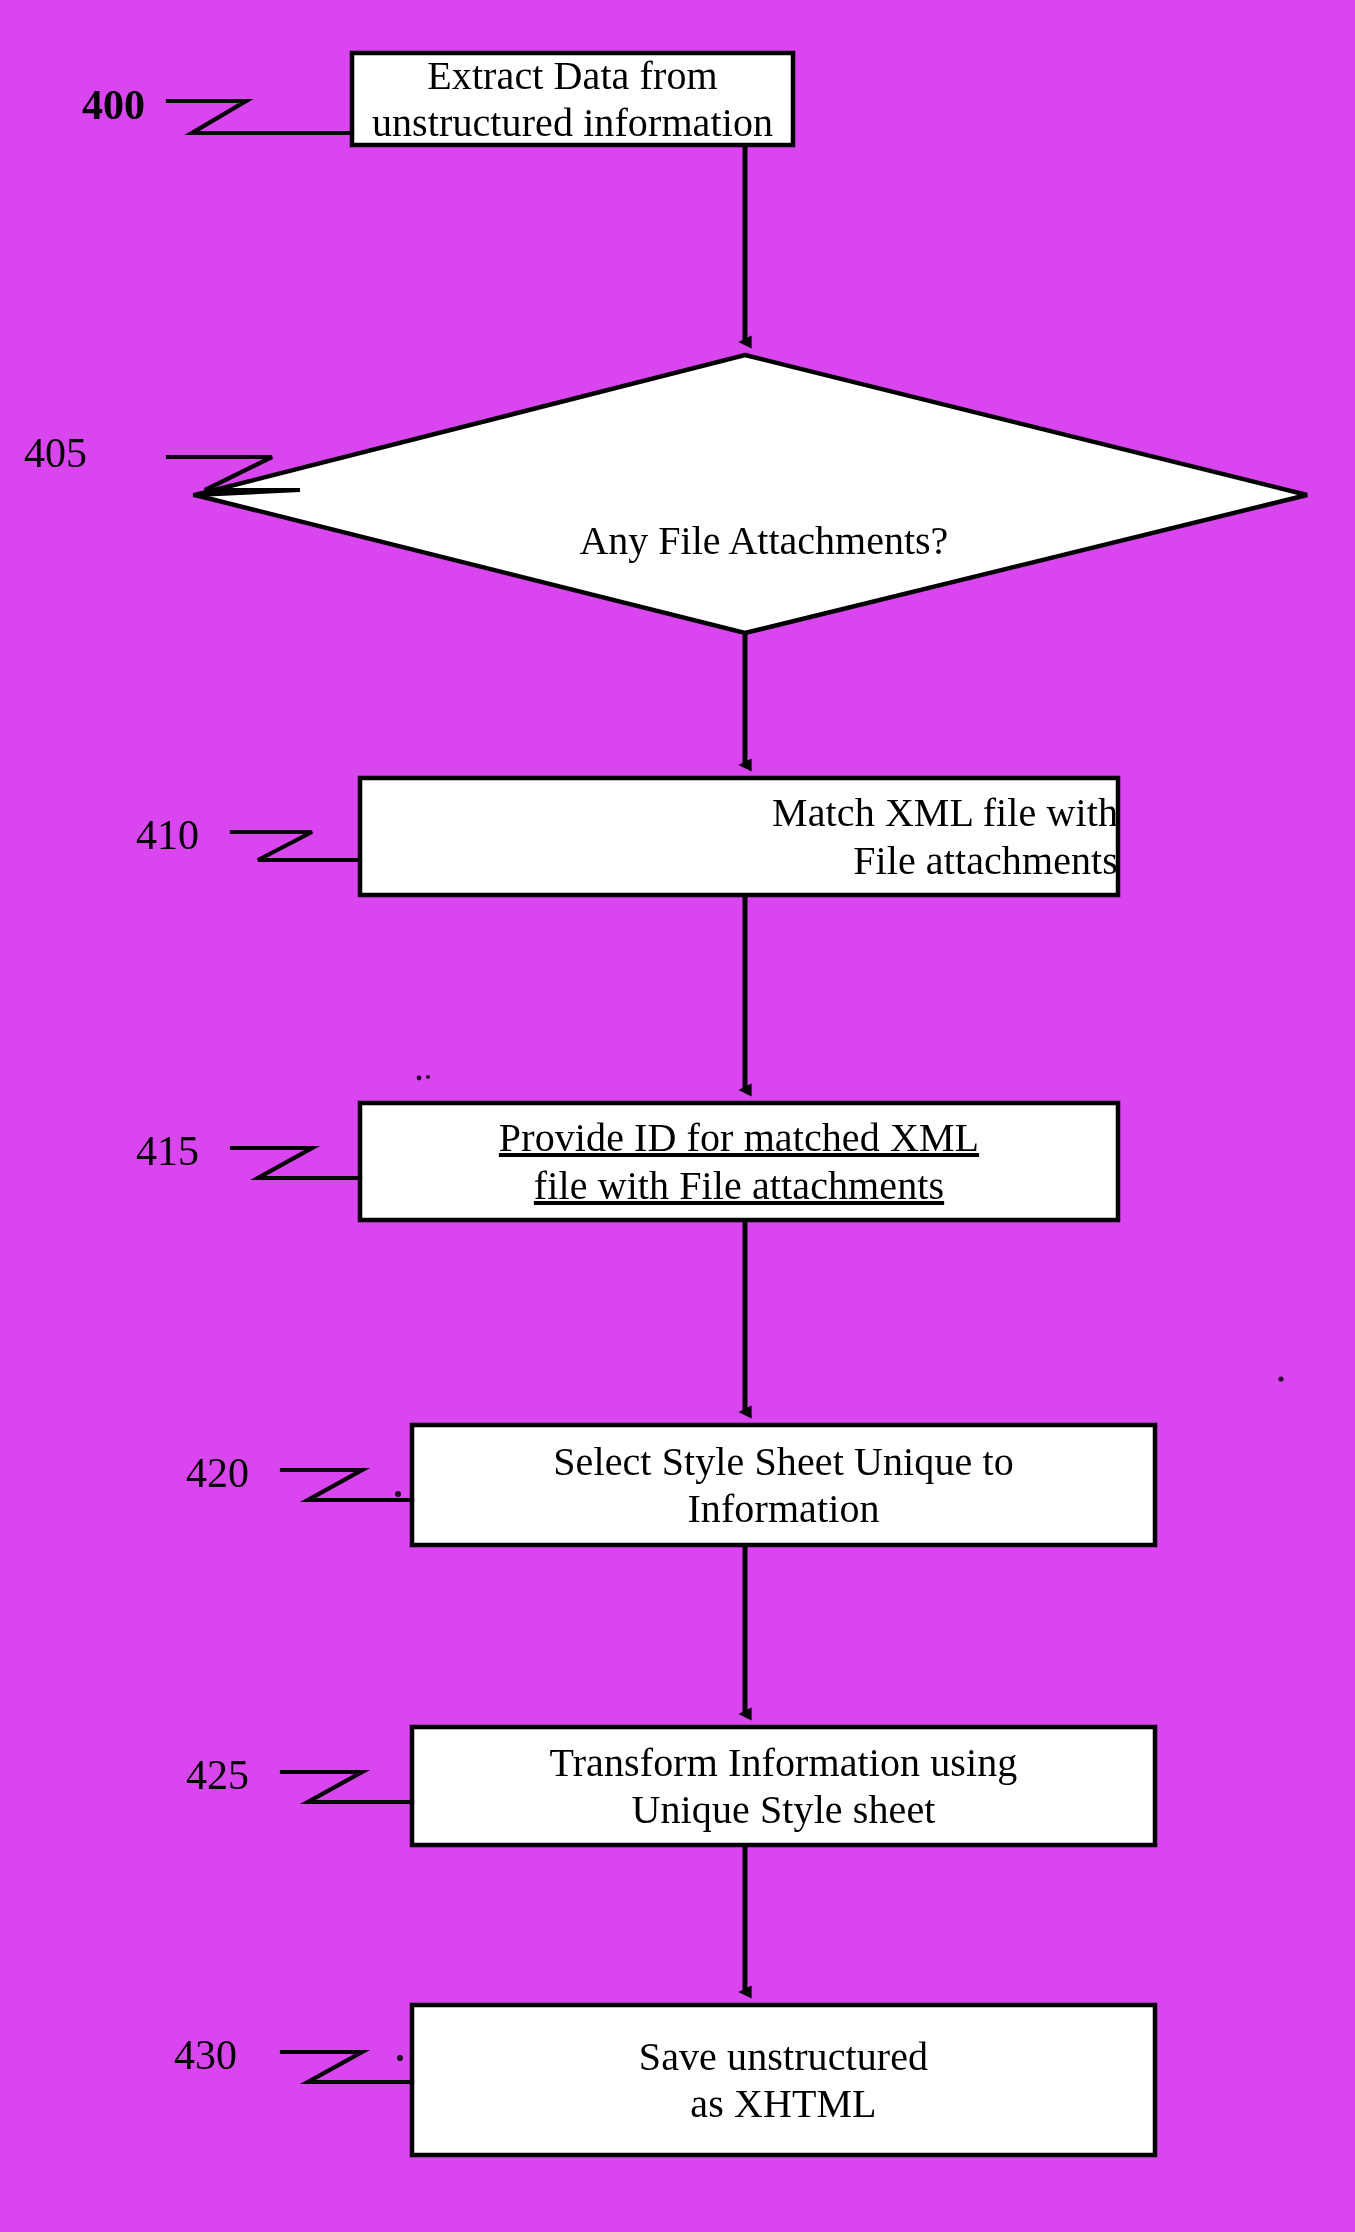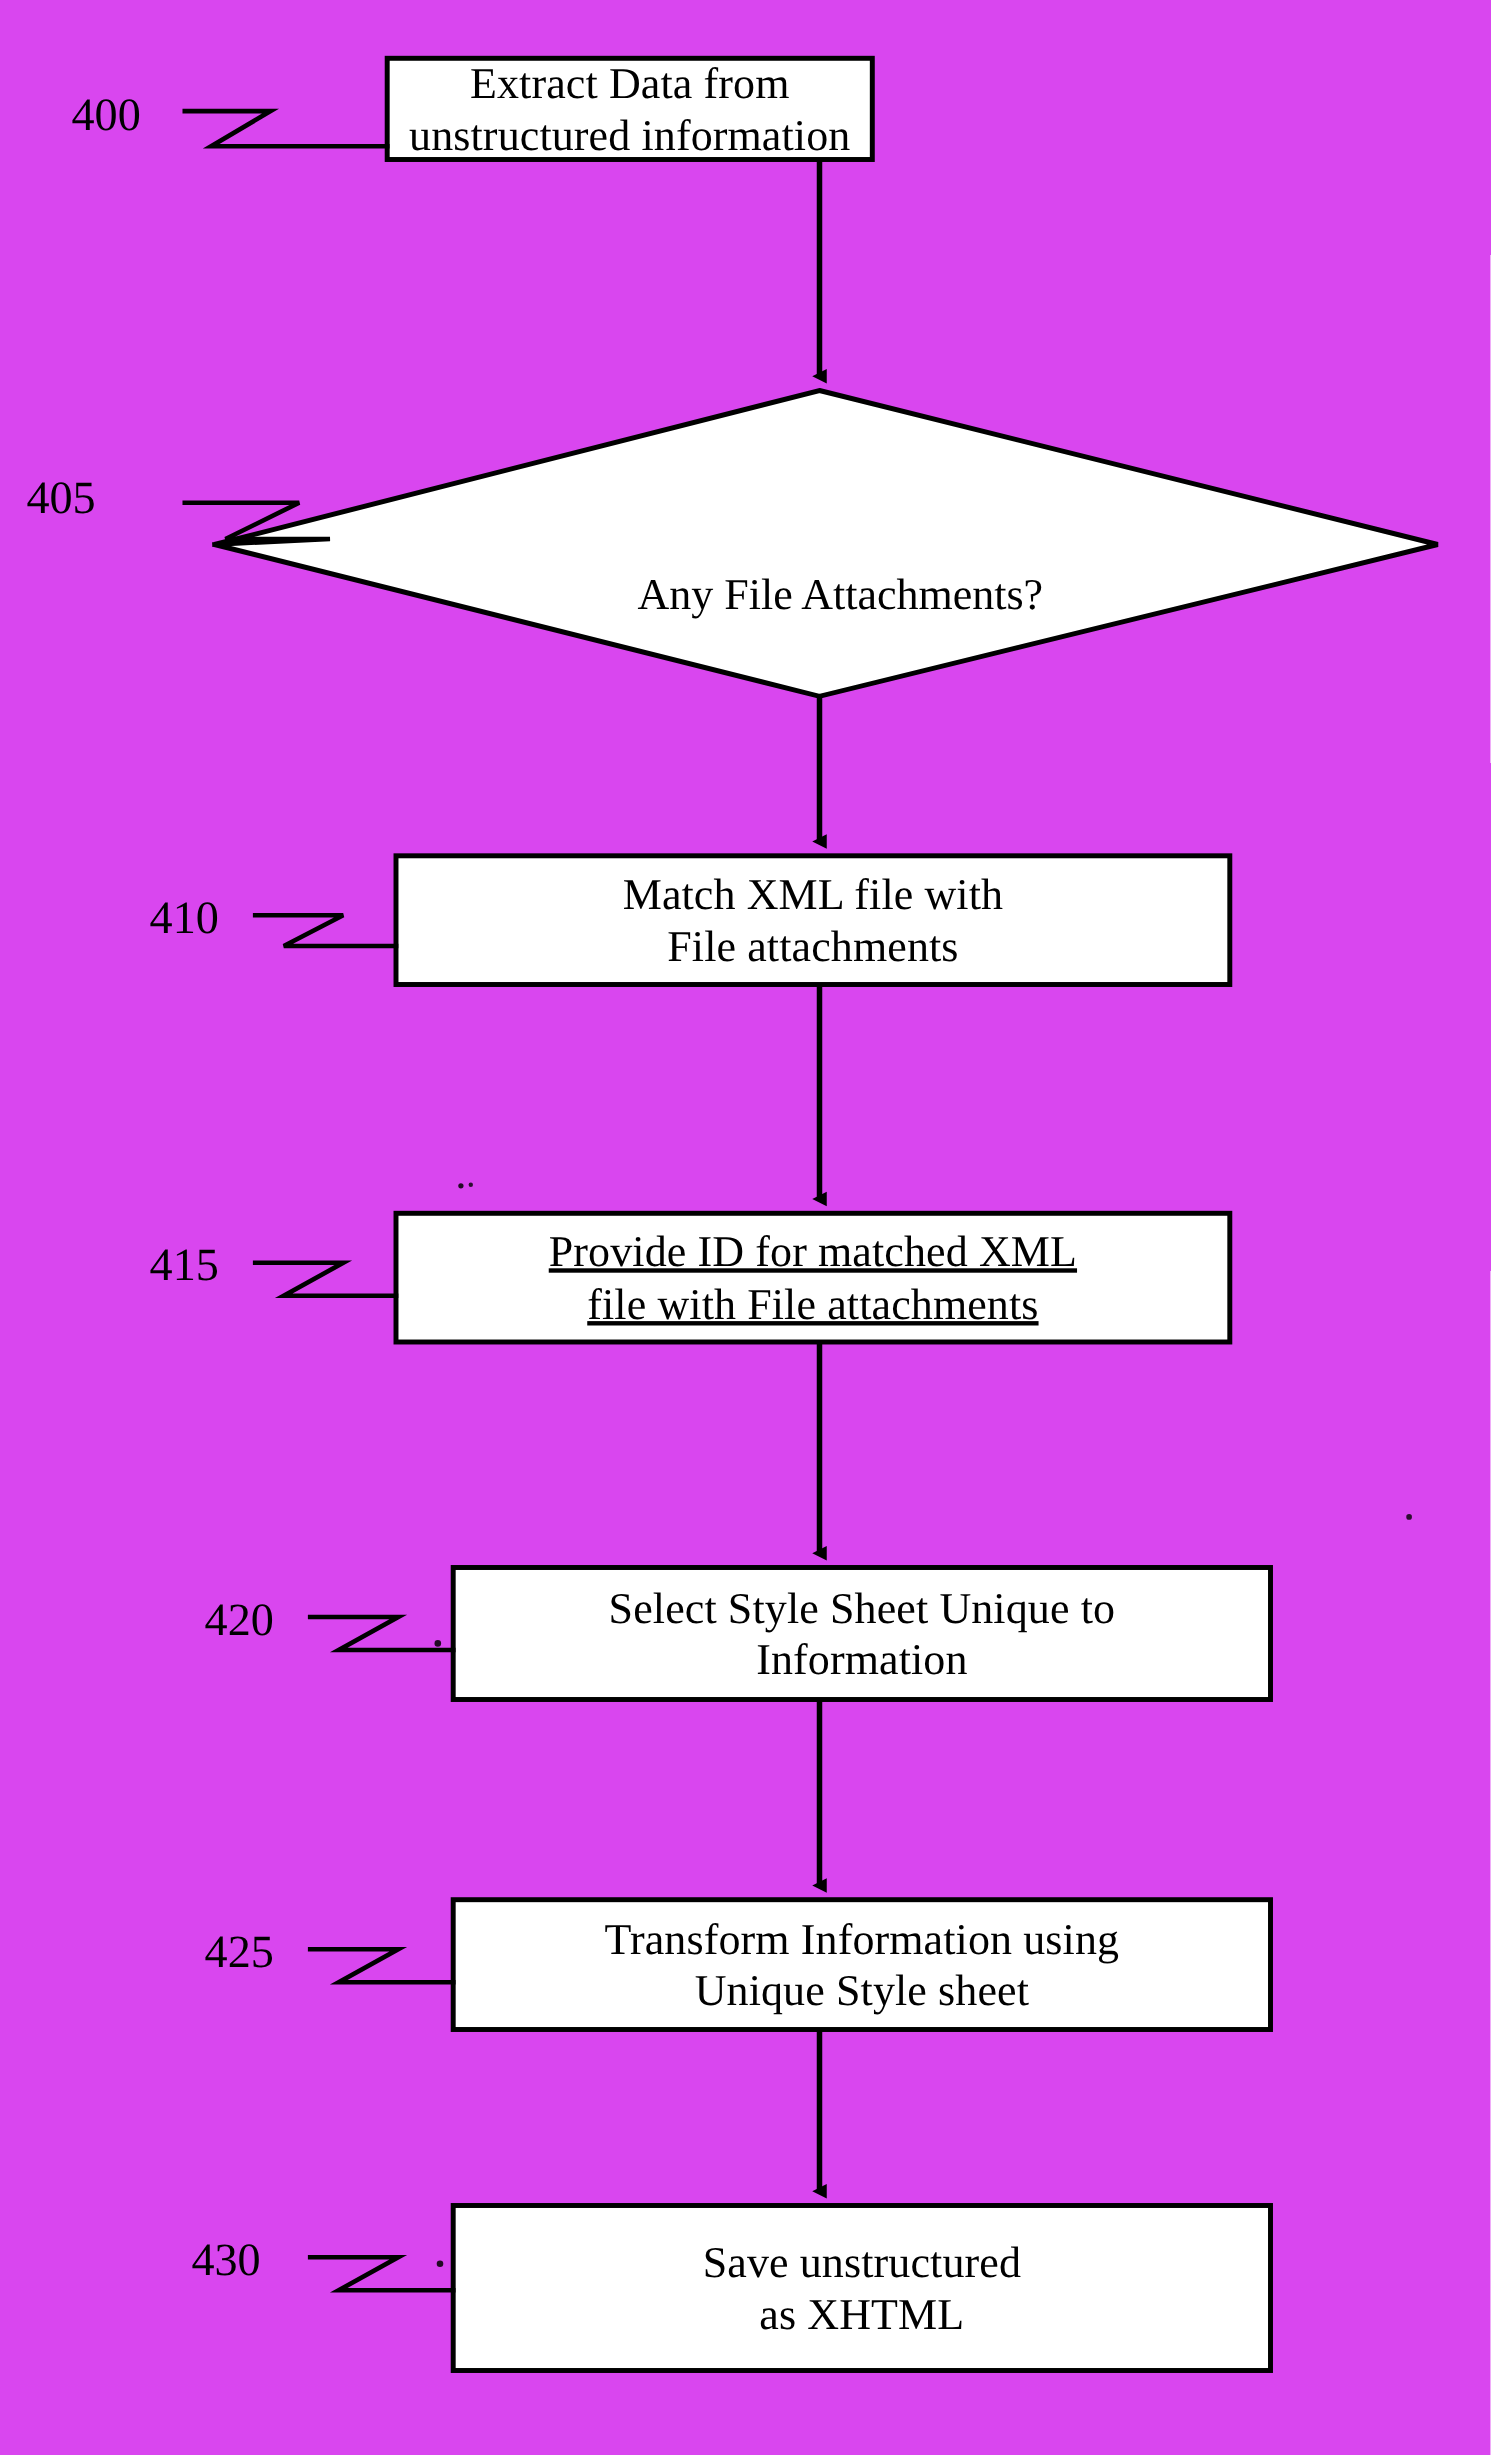--- a/index.html
+++ b/index.html
@@ -118,21 +118,21 @@
 
   <div class="node-label" style="left:352px; top:53px; width:441px; height:92px;">
     <span class="ln">Extract Data from</span>
     <span class="ln">unstructured information</span>
   </div>
 
   <div class="diamond-label" style="left:445px; top:470px; width:600px;">
     <span class="ln">Any File Attachments?</span>
   </div>
 
-  <div class="node-label" style="left:360px; top:778px; width:758px; height:117px;">
+  <div class="node-label" style="left:360px; top:778px; width:758px; height:117px;align-items:flex-end;">
     <span class="ln">Match XML file with</span>
     <span class="ln">File attachments</span>
   </div>
 
   <div class="node-label" style="left:360px; top:1103px; width:758px; height:117px;text-decoration:underline;">
     <span class="ln">Provide ID for matched XML</span>
     <span class="ln">file with File attachments</span>
   </div>
 
   <div class="node-label" style="left:412px; top:1425px; width:743px; height:120px;">
@@ -143,21 +143,21 @@
   <div class="node-label" style="left:412px; top:1727px; width:743px; height:118px;">
     <span class="ln">Transform Information using</span>
     <span class="ln">Unique Style sheet</span>
   </div>
 
   <div class="node-label" style="left:412px; top:2005px; width:743px; height:150px;">
     <span class="ln">Save unstructured</span>
     <span class="ln">as XHTML</span>
   </div>
 
-  <div class="ref-num" style="left:65px; top:84px;">400</div>
+  <div class="ref-num" style="left:82px; top:84px;font-weight:bold;">400</div>
 
   <div class="ref-num" style="left:24px; top:432px;">405</div>
 
   <div class="ref-num" style="left:136px; top:814px;">410</div>
 
   <div class="ref-num" style="left:136px; top:1130px;text-align:center;">415</div>
 
   <div class="ref-num" style="left:186px; top:1452px;">420</div>
 
   <div class="ref-num" style="left:186px; top:1754px;">425</div>

